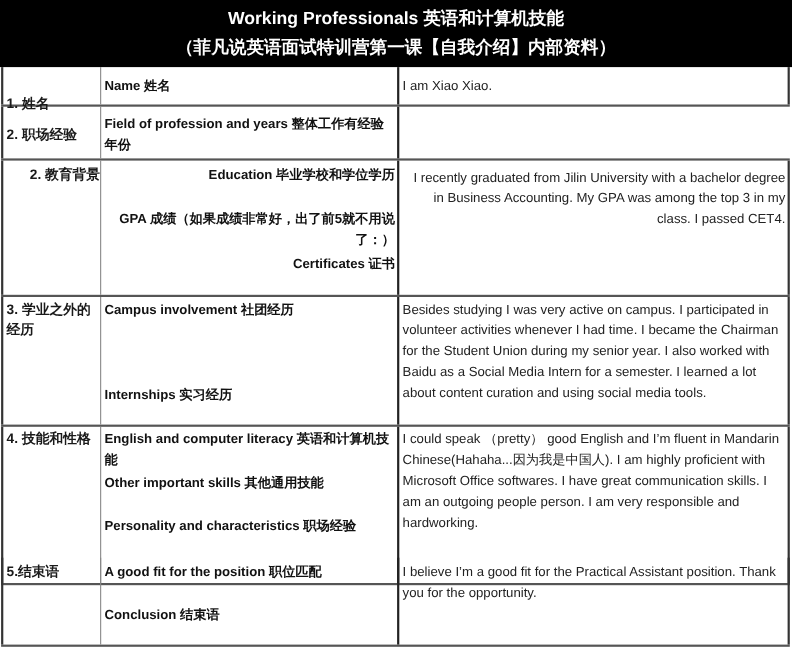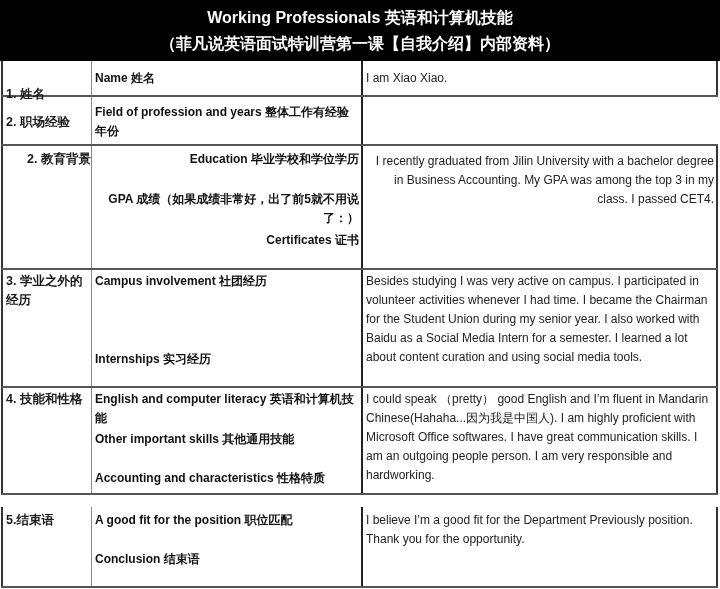--- a/index.html
+++ b/index.html
@@ -56,32 +56,32 @@
 
   <div class="row" style="top:209px; height:118px;">
     <div class="cell c1" style="padding-top:2px; padding-right:4px;">3. 学业之外的经历</div>
     <div class="cell c2">
       <div class="lbl" style="top:2px;">Campus involvement 社团经历</div>
       <div class="lbl" style="top:80px;">Internships 实习经历</div>
     </div>
     <div class="cell c3" style="padding-top:2px;">Besides studying I was very active on campus. I participated in volunteer activities whenever I had time. I became the Chairman for the Student Union during my senior year. I also worked with Baidu as a Social Media Intern for a semester. I learned a lot about content curation and using social media tools.</div>
   </div>
 
-  <div class="row" style="top:327px; height:107px;">
+  <div class="row" style="top:327px; height:144px;">
     <div class="cell c1" style="padding-top:2px;">4. 技能和性格</div>
     <div class="cell c2">
       <div class="lbl" style="top:2px;">English and computer literacy 英语和计算机技能</div>
       <div class="lbl" style="top:42px;">Other important skills 其他通用技能</div>
-      <div class="lbl" style="top:81px;">Accounting and characteristics 性格特质</div>
+      <div class="lbl" style="top:81px;">Personality and characteristics 职场经验</div>
     </div>
     <div class="cell c3" style="padding-top:2px;">I could speak （pretty） good English and I’m fluent in Mandarin Chinese(Hahaha...因为我是中国人). I am highly proficient with Microsoft Office softwares. I have great communication skills. I am an outgoing people person. I am very responsible and hardworking.</div>
   </div>
 
   <div class="row" style="top:446px; height:81px;">
     <div class="cell c1" style="padding-top:4px;">5.结束语</div>
     <div class="cell c2">
       <div class="lbl" style="top:4px;">A good fit for the position 职位匹配</div>
       <div class="lbl" style="top:43px;">Conclusion 结束语</div>
     </div>
-    <div class="cell c3" style="padding-top:4px;">I believe I’m a good fit for the Department Previously position. Thank you for the opportunity.</div>
+    <div class="cell c3" style="padding-top:4px;">I believe I’m a good fit for the Practical Assistant position. Thank you for the opportunity.</div>
   </div>
 
 </div>
 
 </body></html>

